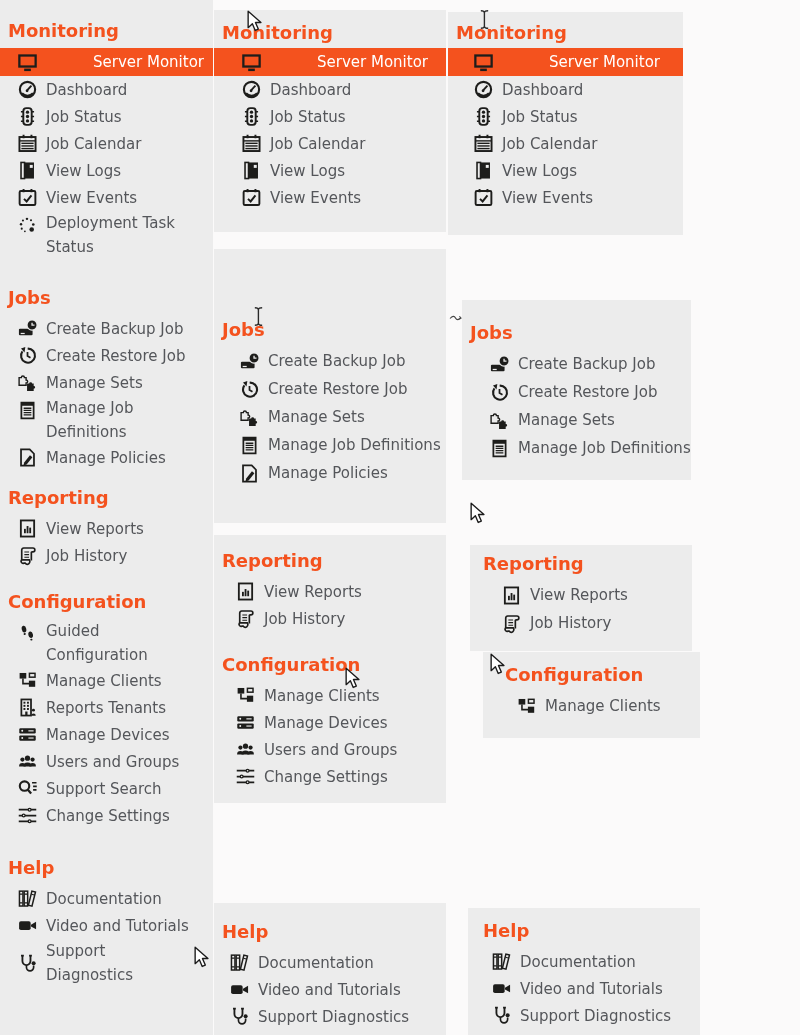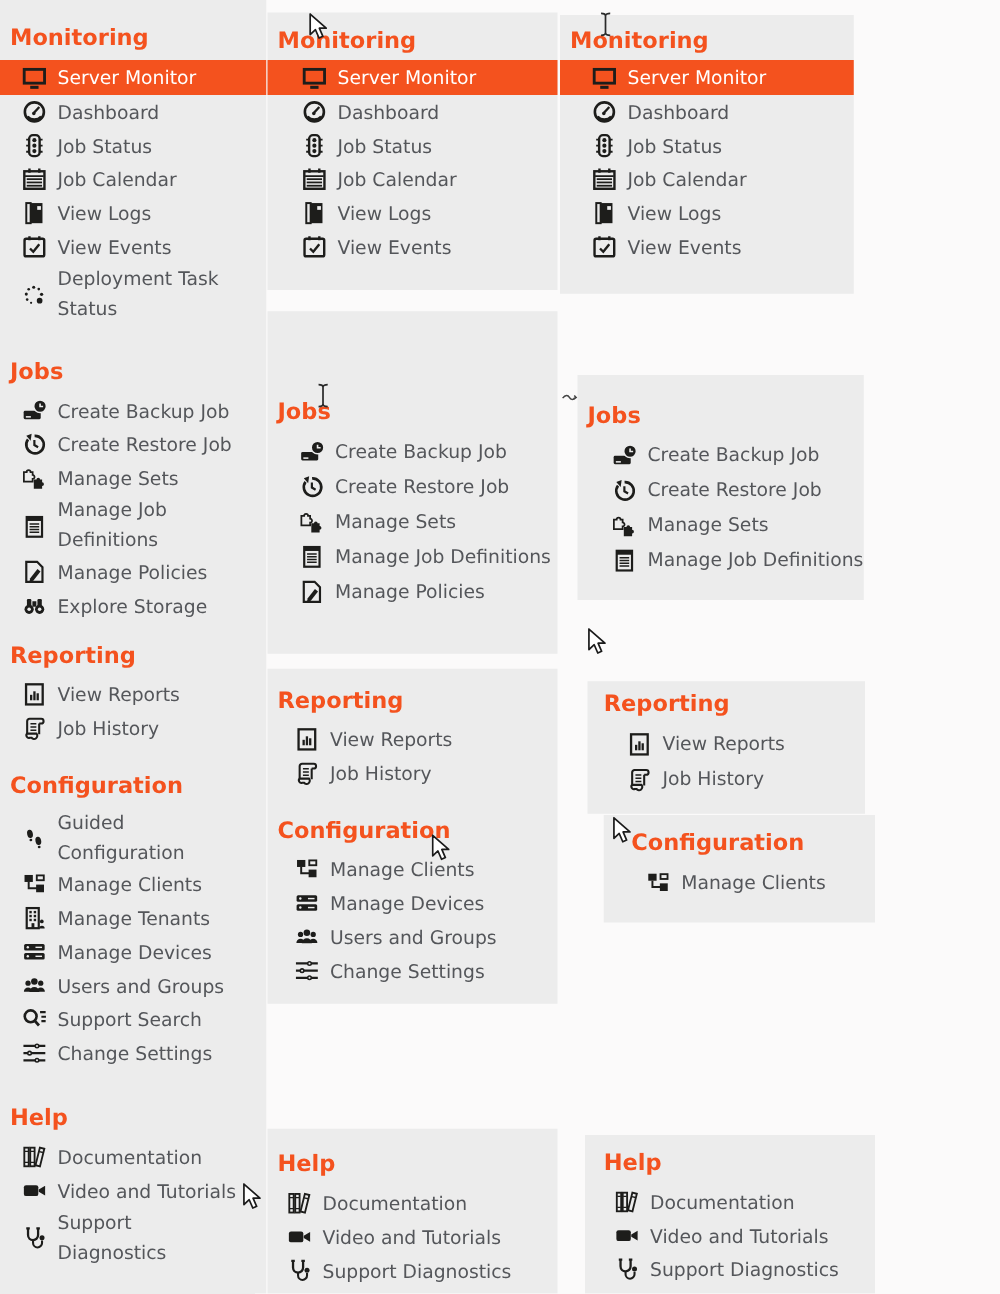--- a/index.html
+++ b/index.html
@@ -13,30 +13,30 @@
   .c2h{left:214px;top:903px;width:232px;height:132px;padding-top:18px;}
   .c3m{left:448px;top:12px; width:235px;height:223px;padding-top:10px;}
   .c3j{left:462px;top:300px;width:229px;height:180px;padding-top:22px;}
   .c3r{left:470px;top:545px;width:222px;height:106px;padding-top:8px;}
   .c3c{left:483px;top:652px;width:217px;height:86px; padding-top:12px;}
   .c3h{left:468px;top:908px;width:232px;height:127px;padding-top:12px;}
   .hdr{margin:0 0 6px 8px;font-size:18px;line-height:22px;font-weight:700;color:#f4521e;}
   .c2m .hdr,.c3m .hdr{margin-bottom:4px;}
   .c3r .hdr{margin-left:13px;} .c3c .hdr{margin-left:22px;} .c3h .hdr{margin-left:15px;}
   .item{display:flex;align-items:center;min-height:27px;}
-  .item.two{align-items:center;}
+  .item.two{align-items:flex-start;}
   .item.two .icn{margin-top:3px;}
   .c2j .item,.c3j .item,.c3r .item,.c3c .item{min-height:28px;}
   .icn{flex:none;width:22px;height:22px;margin-left:16px;display:flex;align-items:center;justify-content:center;color:#1d1d1b;}
   .ic{width:21px;height:21px;}
   .c2m .icn{margin-left:26px;} .c2j .icn{margin-left:24px;} .c2rc .icn{margin-left:20px;} .c2h .icn{margin-left:14px;}
   .c3m .icn{margin-left:24px;} .c3j .icn{margin-left:26px;} .c3r .icn{margin-left:30px;} .c3c .icn{margin-left:32px;} .c3h .icn{margin-left:22px;}
   .lbl{margin-left:8px;font-size:15px;line-height:24px;color:#54565a;}
   .c1 .lbl{max-width:146px;}
-  .sel{background:#f4521e;min-height:28px;}
+  .sel{background:#f4521e;min-height:28px;gap:47px;}
   .sel .lbl{color:#ffffff;}
   .cursor{position:absolute;pointer-events:none;}
   .sec{margin:0;}
 </style>
 </head>
 <body>
 
 <svg width="0" height="0" style="position:absolute">
 <defs>
 <symbol id="i-monitor" viewBox="0 0 24 24">
@@ -332,28 +332,20 @@
           <span class="lbl">Manage Job Definitions</span>
         </div>
       <div class="item">
           <span class="icn">
             <svg class="ic">
               <use href="#i-policy"></use>
             </svg>
           </span>
           <span class="lbl">Manage Policies</span>
         </div>
-      <div class="item">
-          <span class="icn">
-            <svg class="ic">
-              <use href="#i-binoc"></use>
-            </svg>
-          </span>
-          <span class="lbl">Explore Storage</span>
-        </div>
     </div>
     <div class="sec" style="margin-top:16px">
       <div class="hdr">Reporting</div>
       <div class="item">
           <span class="icn">
             <svg class="ic">
               <use href="#i-report"></use>
             </svg>
           </span>
           <span class="lbl">View Reports</span>
@@ -384,21 +376,21 @@
             </svg>
           </span>
           <span class="lbl">Manage Clients</span>
         </div>
       <div class="item">
           <span class="icn">
             <svg class="ic">
               <use href="#i-building"></use>
             </svg>
           </span>
-          <span class="lbl">Manage Tenants</span>
+          <span class="lbl">Reports Tenants</span>
         </div>
       <div class="item">
           <span class="icn">
             <svg class="ic">
               <use href="#i-servers"></use>
             </svg>
           </span>
           <span class="lbl">Manage Devices</span>
         </div>
       <div class="item">

